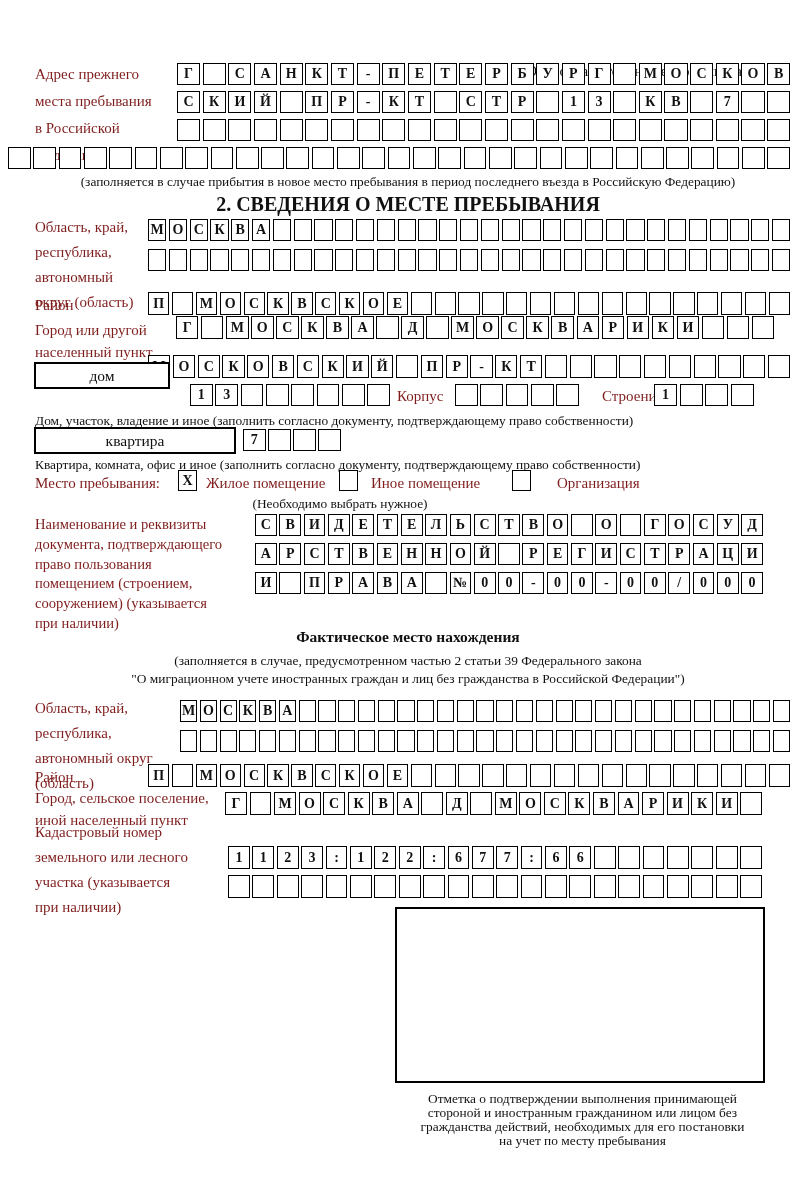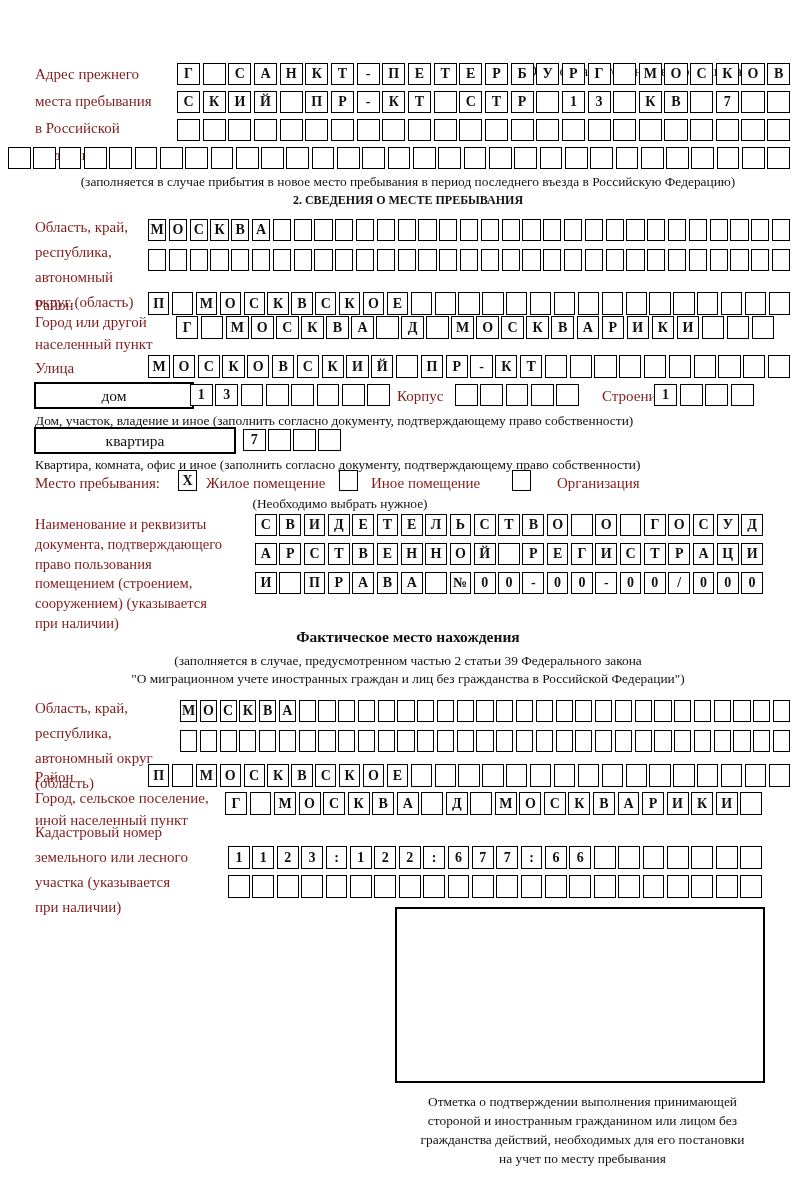--- a/index.html
+++ b/index.html
@@ -154,21 +154,21 @@
     <span class="c"></span>
     <span class="c"></span>
     <span class="c"></span>
     <span class="c"></span>
     <span class="c"></span>
     <span class="c"></span>
     <span class="c"></span>
   </div>
 <div class="abs cap center" style="top:174px;">(заполняется в случае прибытия в новое место пребывания в период последнего въезда в Российскую Федерацию)</div>
 
-<div class="abs center bold" style="top:193px; font-size:12px;">2. СВЕДЕНИЯ О МЕСТЕ ПРЕБЫВАНИЯ</div>
+<div class="abs center bold" style="top:193px; font-size:20px;">2. СВЕДЕНИЯ О МЕСТЕ ПРЕБЫВАНИЯ</div>
 
 <div class="abs lbl" style="left:35px; top:215px;">Область, край,
 республика,
 автономный
 округ (область)</div>
 <div class="cr" style="left:148px; top:219px; width:642px;">
     <span class="c">М</span>
     <span class="c">О</span>
     <span class="c">С</span>
     <span class="c">К</span>
@@ -258,21 +258,21 @@
     <span class="c"></span>
     <span class="c"></span>
     <span class="c"></span>
     <span class="c"></span>
     <span class="c"></span>
     <span class="c"></span>
     <span class="c"></span>
     <span class="c"></span>
   </div>
 
-<div class="abs lbl tight" style="left:35px; top:312px;">Город или другой
+<div class="abs lbl tight" style="left:35px; top:320px;">Город или другой
 населенный пункт</div>
 <div class="cr tall" style="left:176px; top:316px; width:598px;">
     <span class="c">Г</span>
     <span class="c"></span>
     <span class="c">М</span>
     <span class="c">О</span>
     <span class="c">С</span>
     <span class="c">К</span>
     <span class="c">В</span>
     <span class="c">А</span>
@@ -317,21 +317,21 @@
     <span class="c"></span>
     <span class="c"></span>
     <span class="c"></span>
     <span class="c"></span>
     <span class="c"></span>
     <span class="c"></span>
     <span class="c"></span>
     <span class="c"></span>
   </div>
 
-<div class="widebox" style="left:34px; top:382px; width:160px;">дом</div>
+<div class="widebox" style="left:34px; top:362px; width:136px;">дом</div>
 <div class="cr" style="left:190px; top:384px; width:200px;">
     <span class="c">1</span>
     <span class="c">3</span>
     <span class="c"></span>
     <span class="c"></span>
     <span class="c"></span>
     <span class="c"></span>
     <span class="c"></span>
     <span class="c"></span>
   </div>
@@ -626,16 +626,16 @@
     <span class="c"></span>
     <span class="c"></span>
     <span class="c"></span>
     <span class="c"></span>
     <span class="c"></span>
     <span class="c"></span>
     <span class="c"></span>
   </div>
 
 <div class="stampbox" style="left:395px; top:907px; width:370px; height:176px;"></div>
-<div class="abs cap pre" style="left:385px; top:1092px; width:395px; text-align:center; line-height:19px;">Отметка о подтверждении выполнения принимающей
+<div class="abs cap pre" style="left:385px; top:1092px; width:395px; text-align:center; line-height:14px;">Отметка о подтверждении выполнения принимающей
 стороной и иностранным гражданином или лицом без
 гражданства действий, необходимых для его постановки
 на учет по месту пребывания</div>
 
 </body></html>

